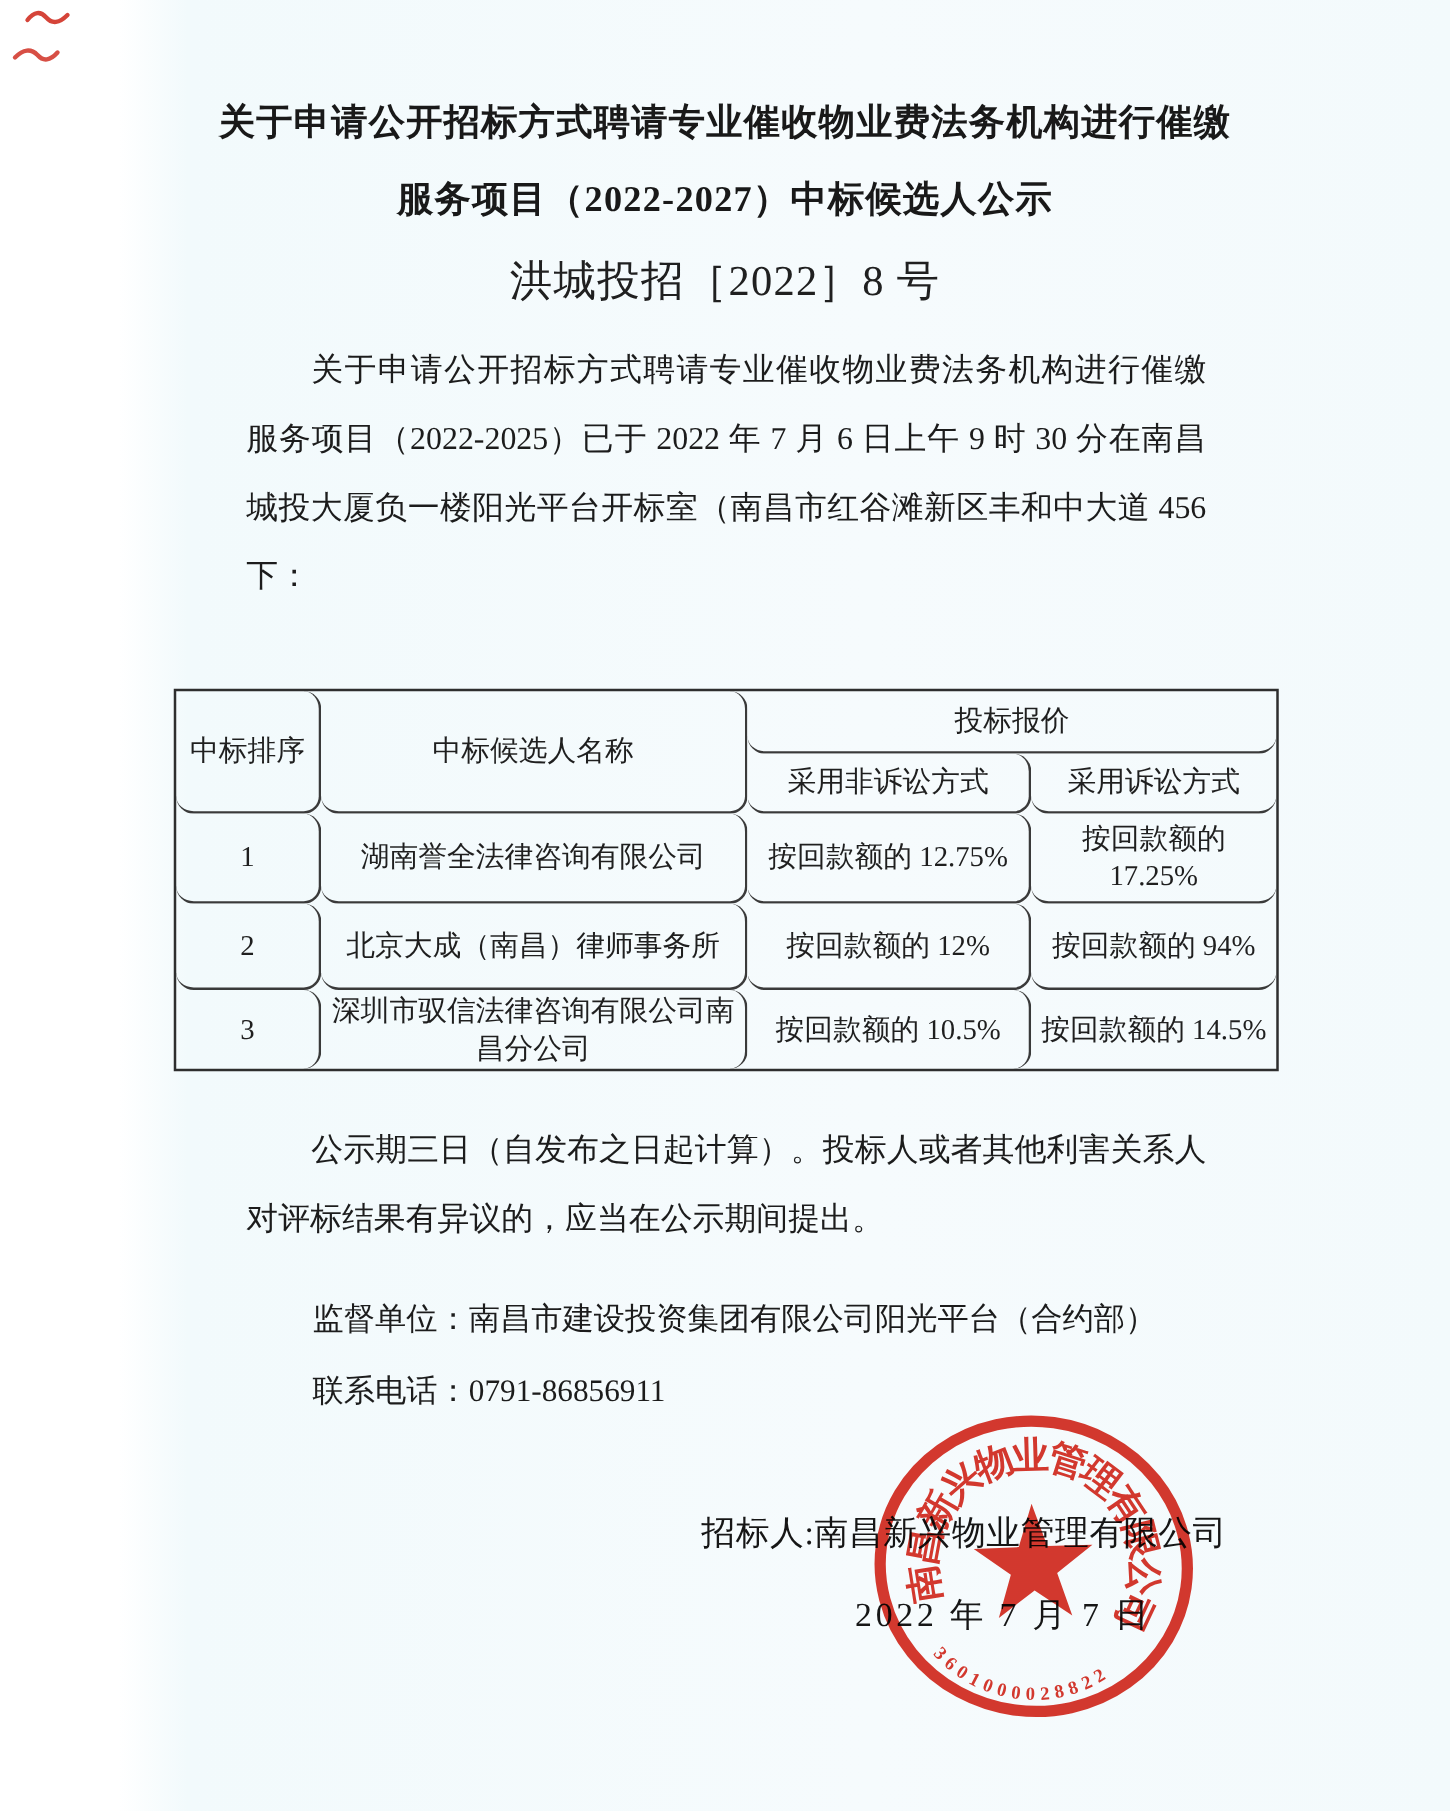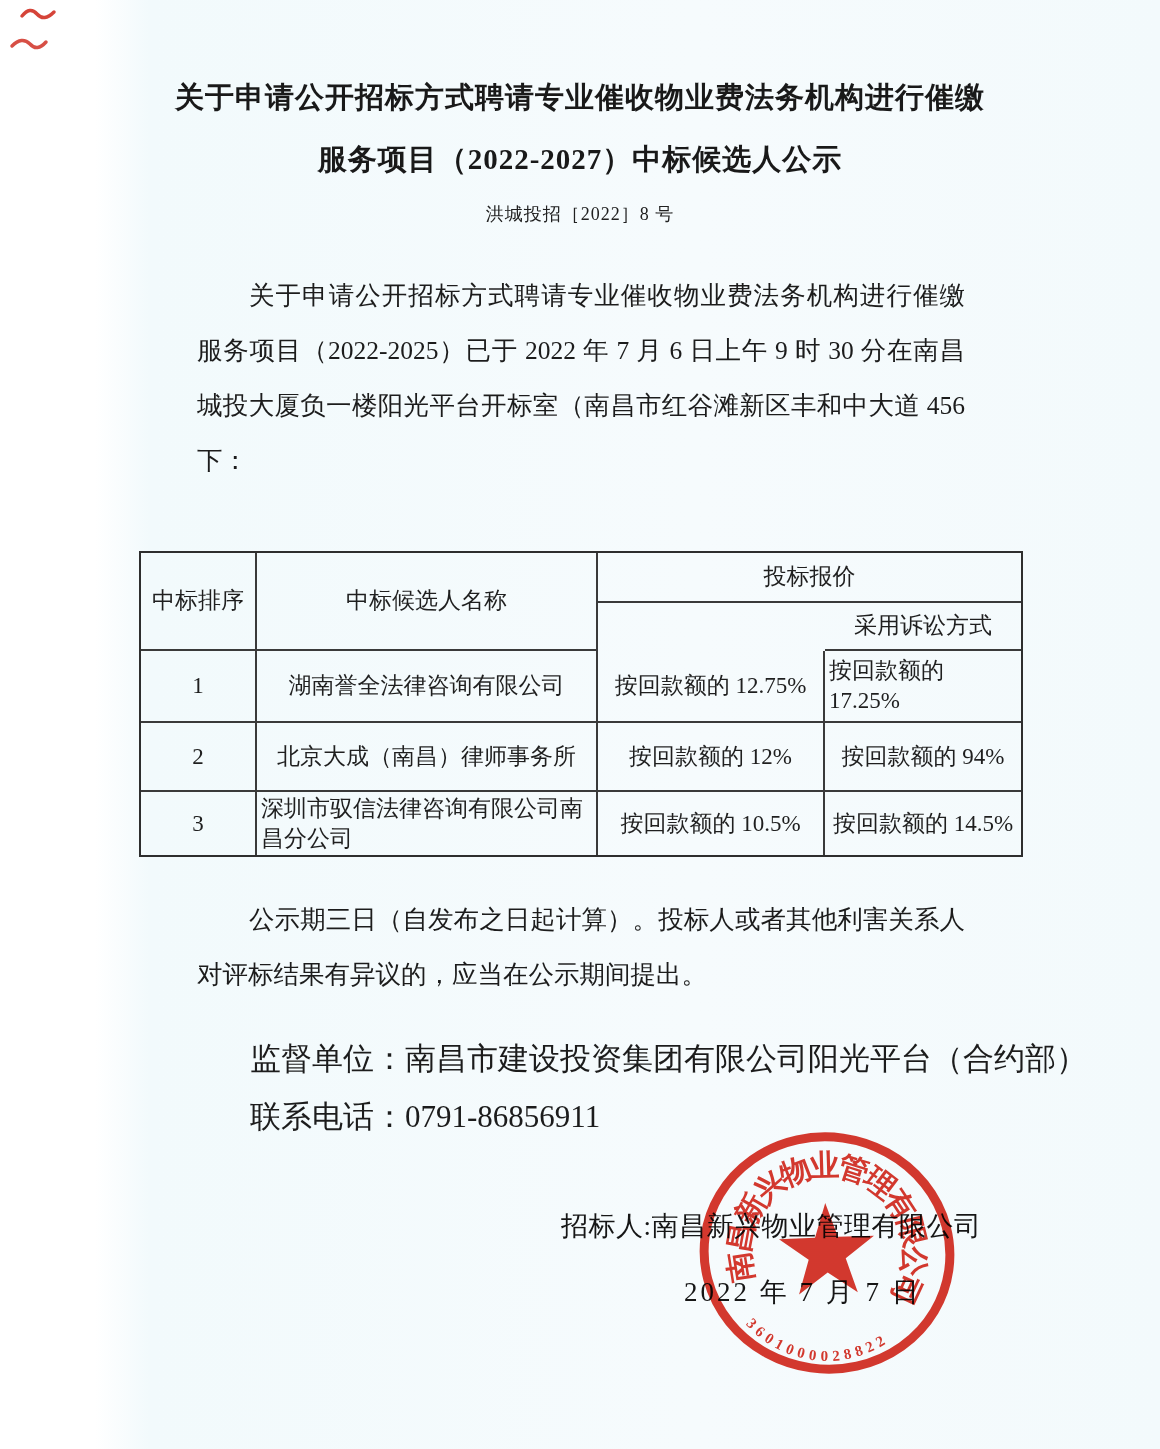--- a/index.html
+++ b/index.html
@@ -6,41 +6,42 @@
   body{
     width:1160px;height:1449px;
     font-family:"Liberation Serif","DejaVu Serif",serif;
     color:#1d1d1d;
     background:linear-gradient(90deg,#ffffff 0px,#ffffff 95px,#f2fafc 150px,#f6fbfd 60%,#f3fafc 100%);
     position:relative;overflow:hidden;
   }
   .abs{position:absolute;}
   .center{left:0;width:1160px;text-align:center;}
   .title{font-size:29px;font-weight:bold;letter-spacing:1px;color:#191919;}
-  .docnum{font-size:18px;letter-spacing:1px;color:#202020;}
+  .docnum{font-size:34px;letter-spacing:1px;color:#202020;}
   .block{left:197px;width:768px;font-size:25.5px;line-height:55px;color:#1c1c1c;}
   .jline{text-align:justify;text-align-last:justify;white-space:nowrap;}
   .lline{text-align:left;}
   .indent{padding-left:52px;}
-  .single{left:197px;width:900px;font-size:31px;padding-left:53px;color:#1c1c1c;}
+  .single{left:197px;width:900px;font-size:25px;padding-left:53px;color:#1c1c1c;}
 
   
   .tbl{
     left:139px;top:551px;width:880px;
     display:grid;
     grid-template-columns:116px 341px 227px 196px;
     grid-template-rows:50px 48px 72px 69px 63px;
     border:2px solid #2e2e2e;
     background:transparent;
     font-size:23px;color:#1f1f1f;
   }
   .cell{
     display:flex;align-items:center;justify-content:center;
-    text-align:left;padding:2px 4px;box-sizing:border-box;
+    text-align:center;padding:2px 4px;box-sizing:border-box;
     line-height:1.3;
+    border-radius:14px;
   }
   .br{border-right:2px solid #3a3a3a;}
   .bb{border-bottom:2px solid #3a3a3a;}
 
   .bidder-line{font-size:27px;letter-spacing:.5px;color:#161616;}
   .date-line{font-size:27px;letter-spacing:3px;color:#161616;}
 
   .seal-wrap{left:677px;top:1103px;width:300px;height:300px;mix-blend-mode:multiply;opacity:.92;}
   .corner-marks{left:4px;top:2px;width:90px;height:70px;}
 </style>
@@ -60,20 +61,21 @@
   <div class="jline indent">关于申请公开招标方式聘请专业催收物业费法务机构进行催缴</div>
   <div class="jline">服务项目（2022-2025）已于 2022 年 7 月 6 日上午 9 时 30 分在南昌</div>
   <div class="jline">城投大厦负一楼阳光平台开标室（南昌市红谷滩新区丰和中大道 456</div>
   <div class="lline">下：</div>
 </div>
 
 <div class="abs tbl">
   <div class="cell br bb" style="grid-column:1;grid-row:1/3;">中标排序</div>
   <div class="cell br bb" style="grid-column:2;grid-row:1/3;">中标候选人名称</div>
   <div class="cell bb" style="grid-column:3/5;grid-row:1;">投标报价</div>
+  <div class="cell br bb" style="grid-column:3;grid-row:2;">采用非诉讼方式</div>
   <div class="cell bb" style="grid-column:4;grid-row:2;">采用诉讼方式</div>
 
   <div class="cell br bb" style="grid-column:1;grid-row:3;">1</div>
   <div class="cell br bb" style="grid-column:2;grid-row:3;">湖南誉全法律咨询有限公司</div>
   <div class="cell br bb" style="grid-column:3;grid-row:3;">按回款额的 12.75%</div>
   <div class="cell bb" style="grid-column:4;grid-row:3;">按回款额的 17.25%</div>
 
   <div class="cell br bb" style="grid-column:1;grid-row:4;">2</div>
   <div class="cell br bb" style="grid-column:2;grid-row:4;">北京大成（南昌）律师事务所</div>
   <div class="cell br bb" style="grid-column:3;grid-row:4;">按回款额的 12%</div>

